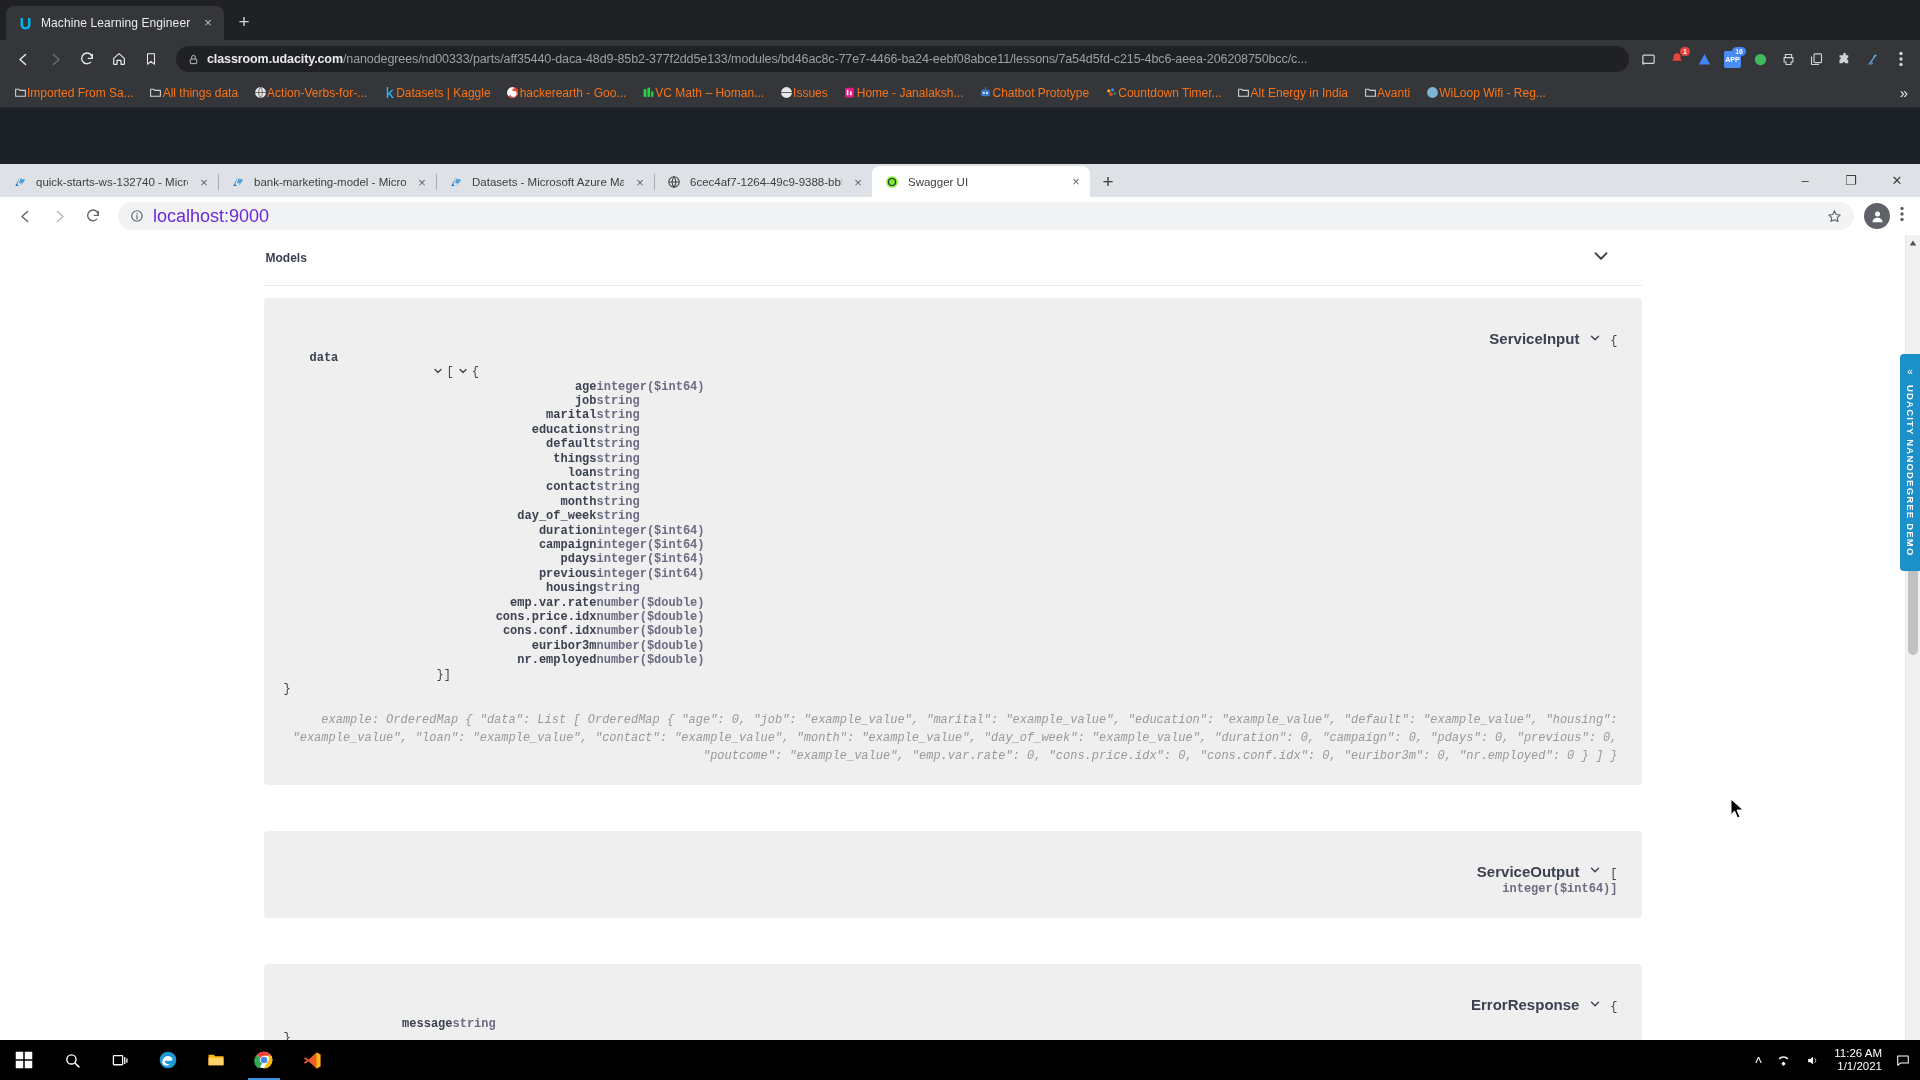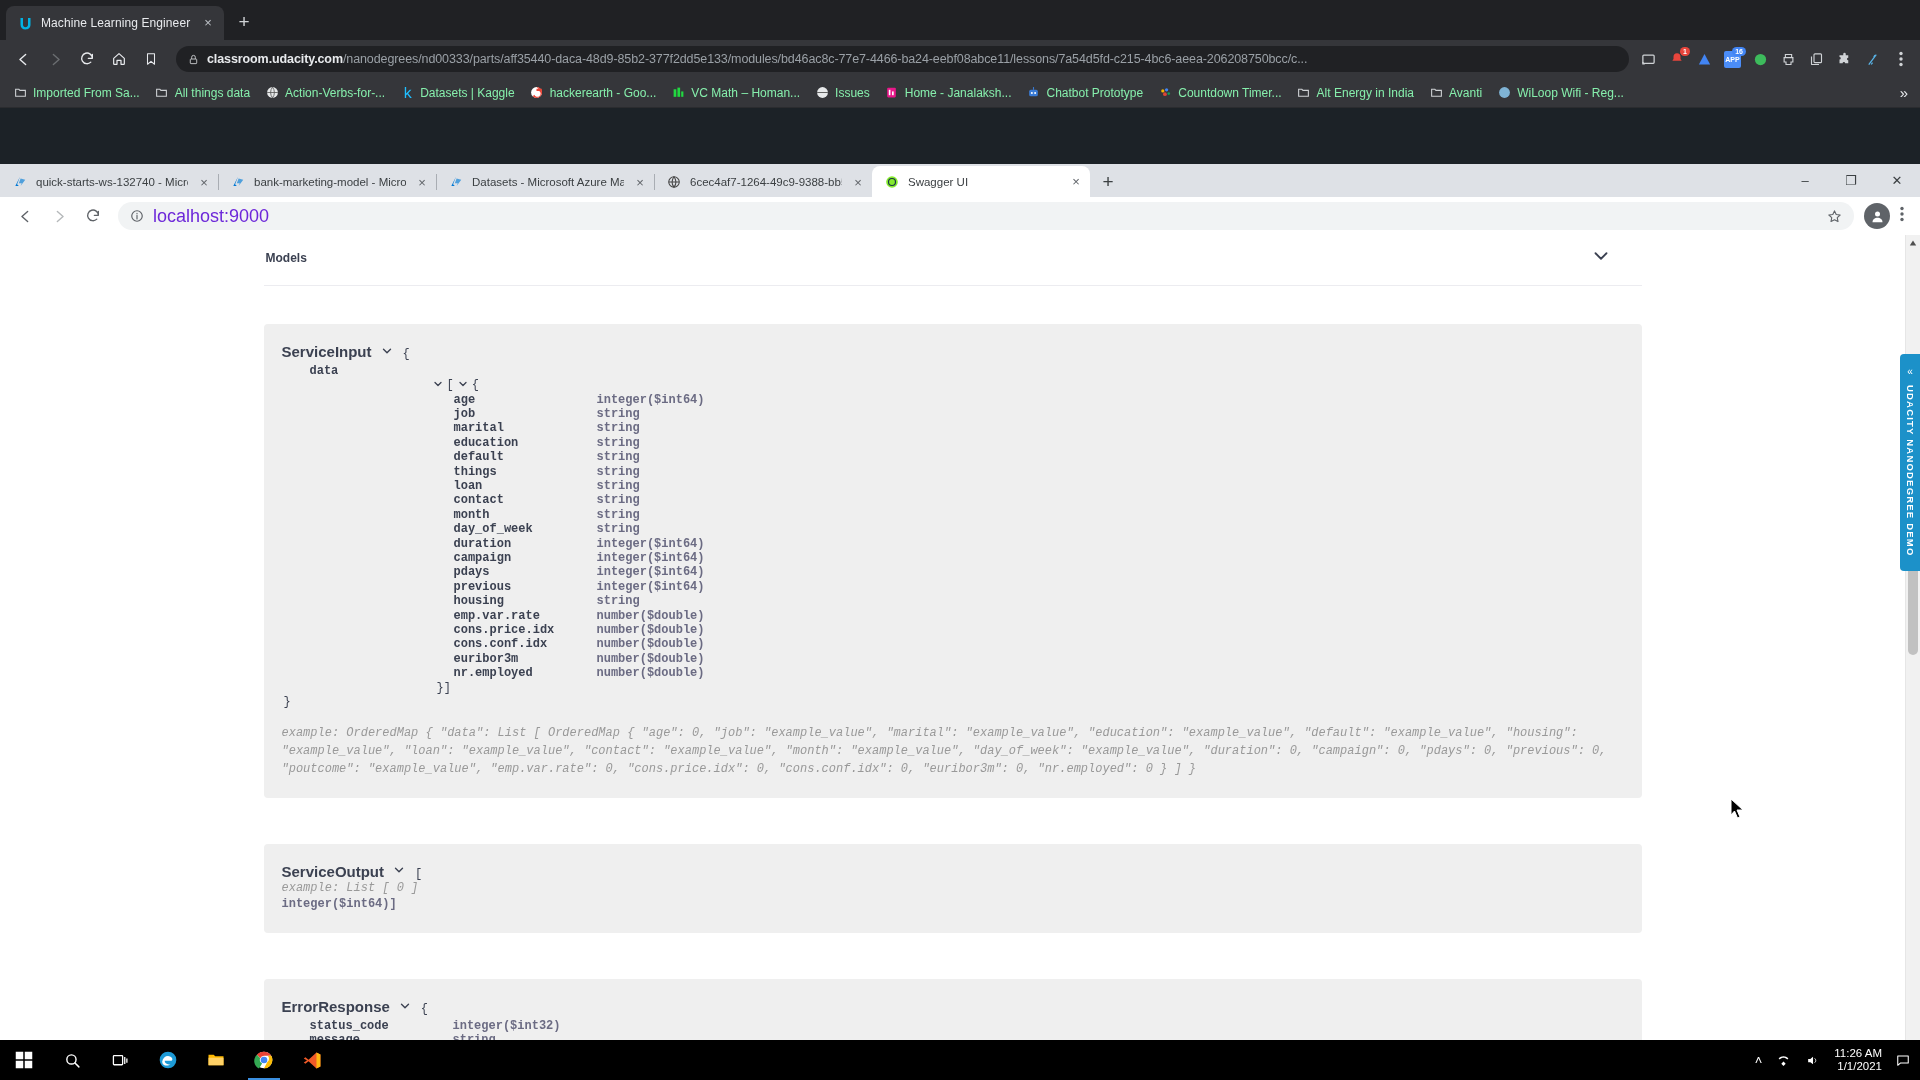--- a/index.html
+++ b/index.html
@@ -90,23 +90,23 @@
   }
 
   .o-bookmarks {
     height: 30px; background: #35363a;
     display: flex; align-items: center;
     padding: 0 6px; gap: 1px; flex-shrink: 0;
     border-bottom: 1px solid #2b2c2f;
     overflow: hidden;
   }
   .o-bm {
-    display: flex; align-items: center; gap: 6px;
+    display: flex; align-items: center; 
     padding: 3px 7px; border-radius: 4px;
-    color: #86efac; font-size: 12px; white-space: nowrap;
+    color: #f97316; font-size: 12px; white-space: nowrap;
     flex-shrink: 0;
   }
   .o-bm-ic { width: 14px; height: 14px; display:flex; align-items:center; justify-content:center; flex-shrink:0;}
   .o-bm-overflow { margin-left:auto; color:#e8eaed; font-size:15px; padding: 0 6px; flex-shrink:0;}
 
   
   .udacity-page {
     flex: 1; background: #1c2227;
     position: relative; display: flex; flex-direction: column;
     overflow: hidden;
@@ -223,22 +223,23 @@
   }
   .models-title {
     font-size: 12px; font-weight: 700; color: #3b4151;
     font-family: "Liberation Sans", sans-serif;
   }
   .chev-big { color: #3b4151; }
 
   .model-card {
     background: #efefef;
     border-radius: 4px;
-    margin: 38px 20px 0 20px;
-    padding: 19px 24px 20px 18px;
+    margin: 12px 20px 0 20px;
+    padding: 32px 24px 20px 18px;
+    text-align: right;
   }
   .model-card.gap-big { margin-top: 46px; }
   .model-name {
     font-size: 15px; font-weight: 700; color: #3b4151;
     font-family: "Liberation Sans", sans-serif;
     display: inline;
   }
   .brace { font-family: "Liberation Mono", monospace; font-size: 12px; color:#3b4151; }
   .chev { display:inline-block; vertical-align: middle; margin: 0 4px; }
   .prop-table { margin-top: 2px; }
@@ -808,40 +809,34 @@
             <div class="model-card gap-big">
               <div>
                 <span class="model-name">ServiceOutput</span>
                 <span class="chev">
                   <svg width="14" height="14" viewBox="0 0 24 24" fill="none" stroke="#3b4151" stroke-width="2.4">
                       <path d="M6 9l6 6 6-6" stroke-linecap="round" stroke-linejoin="round"></path>
                     </svg>
                 </span>
                 <span class="brace">[</span>
               </div>
-              <div class="example-inline">example: List [ 0 ]</div>
               <div class="out-type">integer($int64)]</div>
             </div>
 
             <div class="model-card gap-big">
               <div>
                 <span class="model-name">ErrorResponse</span>
                 <span class="chev">
                   <svg width="14" height="14" viewBox="0 0 24 24" fill="none" stroke="#3b4151" stroke-width="2.4">
                       <path d="M6 9l6 6 6-6" stroke-linecap="round" stroke-linejoin="round"></path>
                     </svg>
                 </span>
                 <span class="brace">{</span>
               </div>
               <div class="prop-table">
-                <div class="prop-row">
-                    <span style="width:28px;display:inline-block;"></span>
-                    <span class="prop-name" style="width:143px;display:inline-block;">status_code</span>
-                    <span class="prop-type">integer($int32)</span>
-                  </div>
                 <div class="prop-row">
                     <span style="width:28px;display:inline-block;"></span>
                     <span class="prop-name" style="width:143px;display:inline-block;">message</span>
                     <span class="prop-type">string</span>
                   </div>
                 <div class="prop-row" style="padding-left:2px;">
                   <span class="brace">}</span>
                 </div>
               </div>
             </div>

